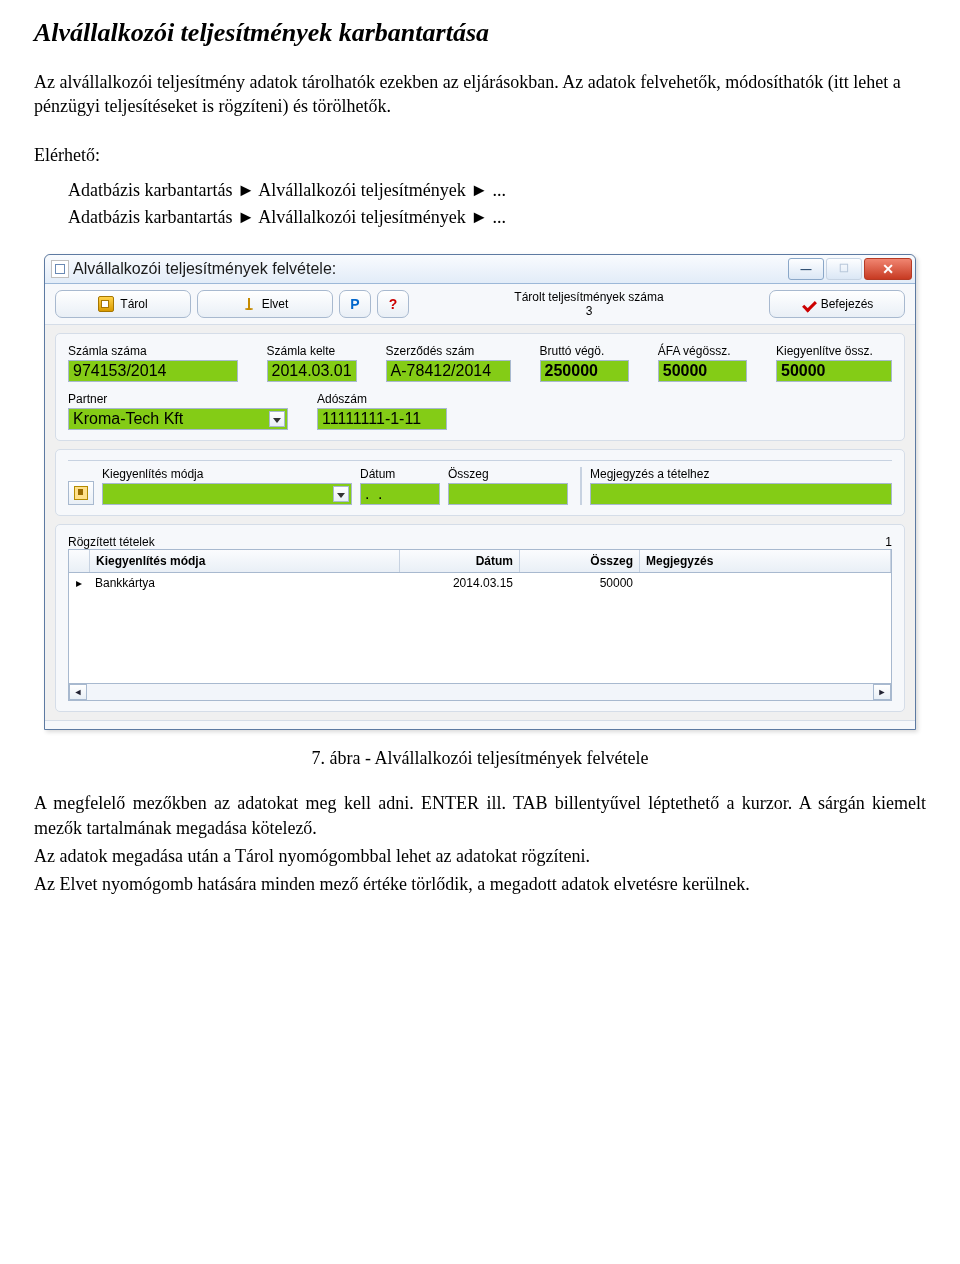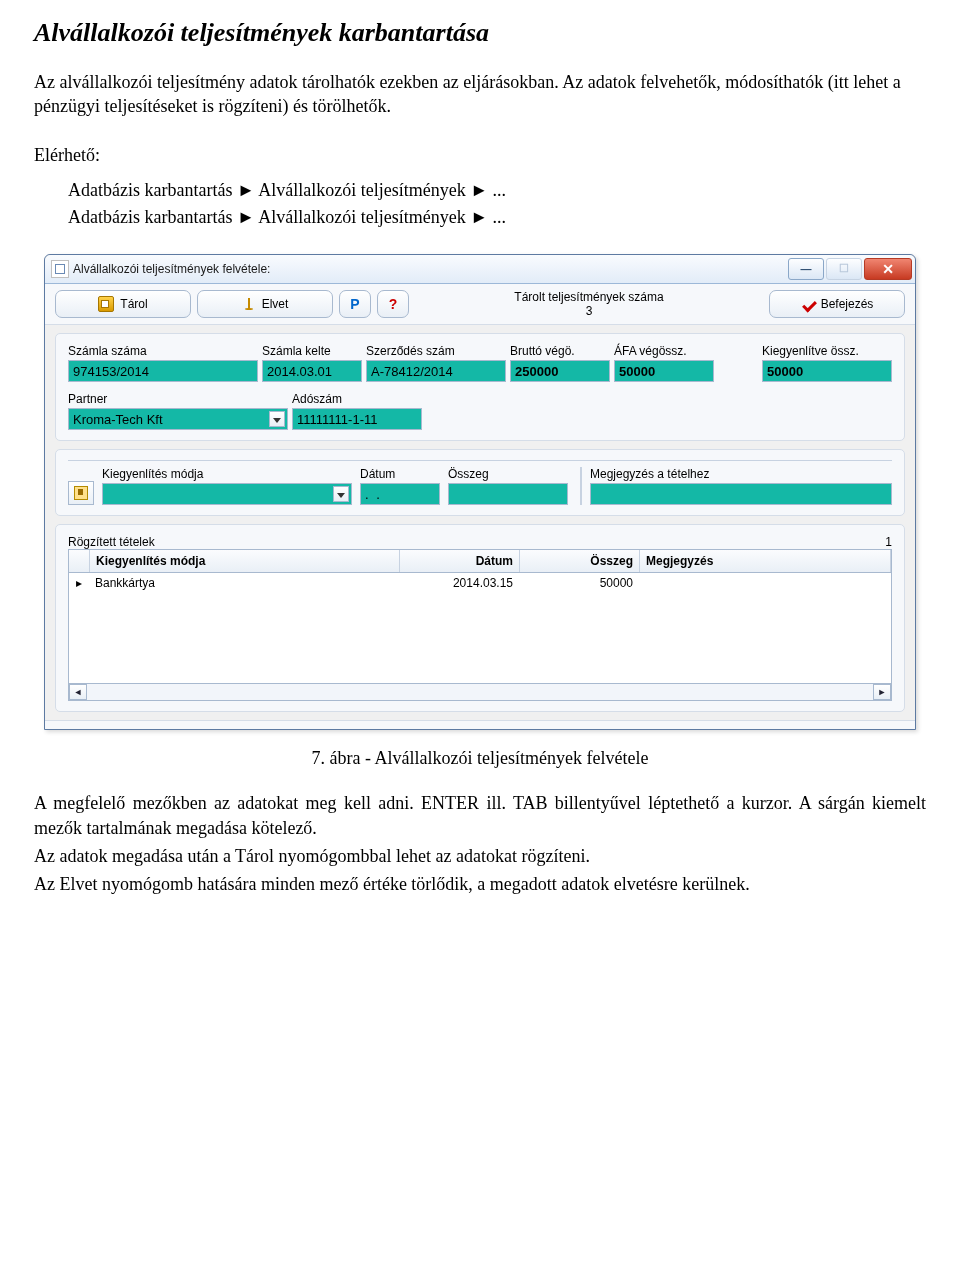--- a/index.html
+++ b/index.html
@@ -32,21 +32,21 @@
     box-shadow:2px 2px 4px rgba(0,0,0,.15);
   }
   .titlebar{
     background:linear-gradient(#f9fbfe,#e2ecf8);
     border-bottom:1px solid #9cb8d8;
     border-radius:6px 6px 0 0;
     display:flex;align-items:center;height:28px;padding:0 2px;
   }
   .title-icon{display:inline-block;width:16px;height:16px;margin:0 4px;background:#fff;border:1px solid #c0c0c0;position:relative}
   .title-icon::after{content:"";position:absolute;inset:3px;border:1px solid #6a8ab5}
-  .title-text{color:#1a1a1a;font-size:12px}
+  .title-text{color:#1a1a1a;font-size:16px}
   .title-spacer{flex:1}
   .winbtn{width:34px;height:20px;border:1px solid #8aa7c8;background:linear-gradient(#fdfeff,#dbe7f5);border-radius:3px;margin:0 1px;display:flex;align-items:center;justify-content:center;color:#2c4c70;font-weight:bold;font-size:11px}
   .winbtn.max{color:#bac9dc;border-color:#c6d3e3}
   .winbtn.close{background:linear-gradient(#f08571,#c73a22);border-color:#b53a25;color:#fff;width:46px;font-size:14px}
 
   .toolbar{background:#f6f8fb;border-bottom:1px solid #d5dde8;padding:6px 10px;display:flex;align-items:center;gap:6px}
   .wbtn{height:26px;border:1px solid #a8b9cf;background:linear-gradient(#fff,#e9eff6);border-radius:7px;display:flex;align-items:center;justify-content:center;gap:6px;padding:0 12px;font-family:Tahoma,Arial,sans-serif;font-size:12px;color:#000}
   .wbtn.store{width:110px}
   .wbtn.discard{width:110px}
   .wbtn.icon{width:30px;padding:0}
@@ -59,24 +59,24 @@
   .ico-discard::before{width:2px;height:12px;left:6px;top:1px}
   .ico-discard::after{width:8px;height:2px;left:3px;top:11px;border-radius:50%}
   .ico-p{font-weight:bold;color:#0066cc;font-size:14px;line-height:1}
   .ico-q{font-weight:bold;color:#c00;font-size:14px;line-height:1}
   .ico-check{position:relative}
   .ico-check::after{content:"";position:absolute;left:2px;top:4px;width:10px;height:5px;border-left:3px solid #c00;border-bottom:3px solid #c00;transform:rotate(-45deg)}
   .tb-stat{flex:1;text-align:center;color:#000;font-size:12px;line-height:1.2}
   .tb-stat .num{display:block}
 
   .panel{background:#f6f8fb;border:1px solid #d5dde8;border-radius:5px;margin:8px 10px;padding:10px 12px}
-  .row{display:flex;gap:4px}
+  .row{display:flex;gap:29px}
   .fld{display:flex;flex-direction:column}
   .lbl{font-size:12px;color:#000;margin-bottom:2px}
-  .inp{height:22px;border:1px solid #a8b9cf;background:#14b8a6;padding:0 4px;font-family:Tahoma,Arial,sans-serif;font-size:13px;display:flex;align-items:center;box-sizing:border-box}
+  .inp{height:22px;border:1px solid #a8b9cf;background:#84cc16;padding:0 4px;font-family:Tahoma,Arial,sans-serif;font-size:16px;display:flex;align-items:center;box-sizing:border-box}
   .inp.bold{font-weight:bold}
   .inp.combo{position:relative;padding-right:20px}
   .inp.combo::after{content:"";position:absolute;right:2px;top:2px;width:16px;height:16px;border:1px solid #a8b9cf;background:linear-gradient(#fff,#e9eff6);box-sizing:border-box}
   .inp.combo::before{content:"";position:absolute;right:6px;top:9px;border-left:4px solid transparent;border-right:4px solid transparent;border-top:5px solid #333;z-index:1}
   .sep-label{color:#0e2a6e;font-weight:bold;font-size:12px;margin:2px 0 6px 0}
   .sep-line{border-top:1px solid #c7d2e1;margin-bottom:6px}
   .row2{display:flex;align-items:flex-end;gap:8px}
   .tiny-btn{width:24px;height:22px;border:1px solid #a8b9cf;background:linear-gradient(#fff,#e9eff6);display:flex;align-items:center;justify-content:center}
   .tiny-ico{width:12px;height:12px;background:#ffe08a;border:1px solid #b48a00;position:relative}
   .tiny-ico::after{content:"";position:absolute;left:3px;top:2px;width:5px;height:6px;background:#9a6b00}

